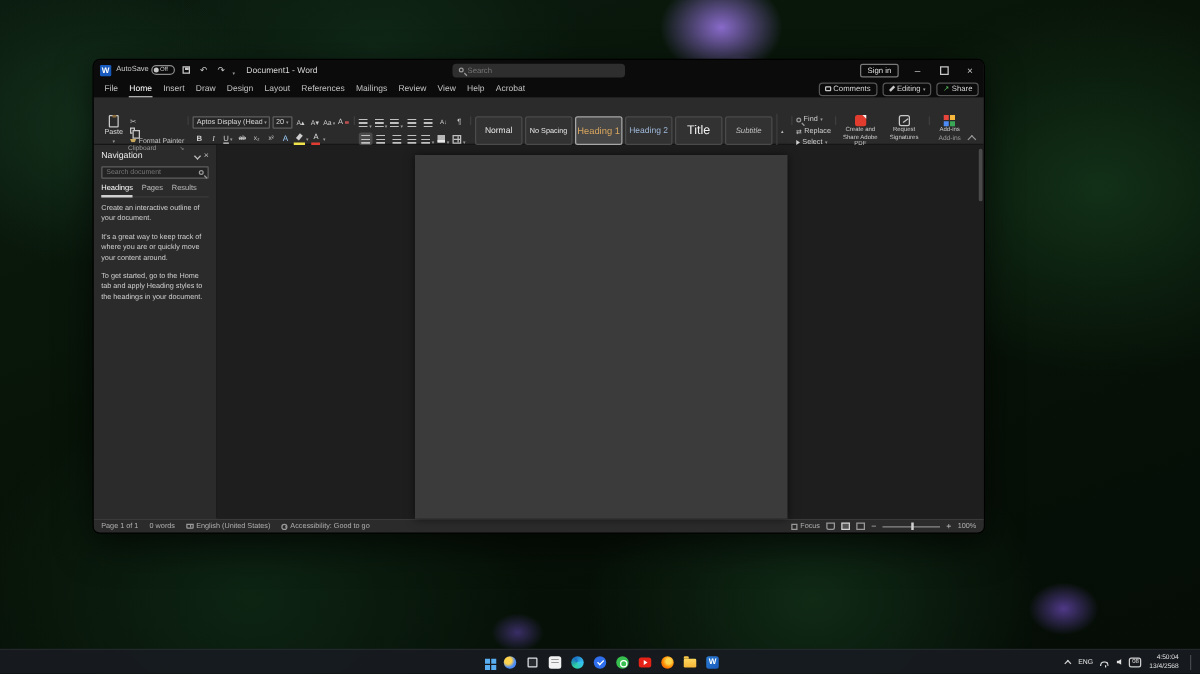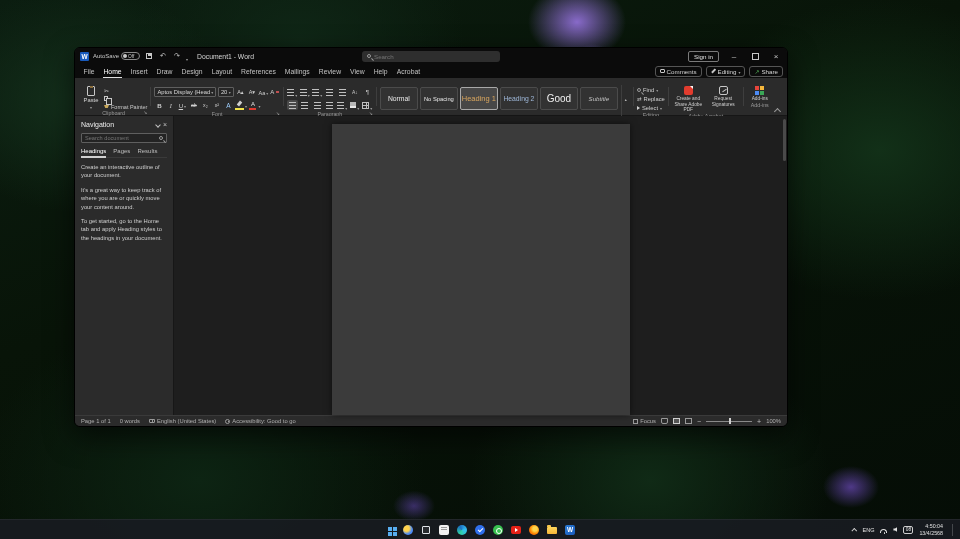--- a/index.html
+++ b/index.html
@@ -57,21 +57,21 @@
   .rtab{padding:0 4.5px;height:100%;display:flex;align-items:center;position:relative;}
   .rtab.active{color:#fff;}
   .rtab.active::after{content:"";position:absolute;left:4px;right:4px;bottom:0;height:1.5px;background:#e0e0e0;}
   .rt-right{margin-left:auto;display:flex;align-items:center;gap:4px;}
   .rbtn{display:flex;align-items:center;gap:2px;border:1px solid #555;border-radius:3px;padding:0 4px;font-size:6.2px;color:#d5d5d5;height:11px;}
   .cmt-icon{width:5px;height:4px;border:1px solid #c8c8c8;border-radius:1px;}
   .pen-icon{width:5px;height:1.5px;background:#c8c8c8;transform:rotate(-45deg);}
   .share-ic::before{content:"↗";color:#58b85c;font-size:6px;}
 
   
-  .ribbon{height:38px;background:#2b2b2b;display:flex;align-items:stretch;padding:6px 3px;position:relative;border-bottom:1px solid #161616;flex:none;}
+  .ribbon{height:38px;background:#2b2b2b;display:flex;align-items:stretch;padding:12px 3px;position:relative;border-bottom:1px solid #161616;flex:none;}
   .rgroup{display:flex;flex-direction:column;padding:1px 2px 0;}
   .rg-content{flex:1;display:flex;align-items:flex-start;gap:2px;}
   .rg-label{height:8px;display:flex;align-items:center;justify-content:center;position:relative;font-size:5.3px;color:#9a9a9a;}
   .launcher{position:absolute;right:0;bottom:1px;font-size:4.5px;color:#9a9a9a;line-height:1;}
   .launcher::before{content:"↘";}
   .vdiv{width:1px;background:#3e3e3e;margin:3px 1px;}
 
   .paste-btn{width:22px;display:flex;flex-direction:column;align-items:center;gap:1px;padding-top:1px;font-size:5.8px;color:#d5d5d5;}
   .clipboard-icon{width:8px;height:10px;border:1px solid #c8c8c8;border-radius:1px;position:relative;}
   .clipboard-icon::before{content:"";position:absolute;top:-1px;left:1.5px;width:3px;height:2px;background:#8a6d3b;}
@@ -429,21 +429,21 @@
             <span class="style-cell">
                 <span class="st-nospacing">No Spacing</span>
               </span>
             <span class="style-cell active">
                 <span class="st-h1">Heading 1</span>
               </span>
             <span class="style-cell">
                 <span class="st-h2">Heading 2</span>
               </span>
             <span class="style-cell">
-                <span class="st-title">Good</span>
+                <span class="st-title">Title</span>
               </span>
             <span class="style-cell">
                 <span class="st-subtitle">Subtitle</span>
               </span>
           </div>
           <div class="styles-strip">
             <span class="i-up"></span>
             <span class="i-down"></span>
             <span class="i-more"></span>
           </div>

